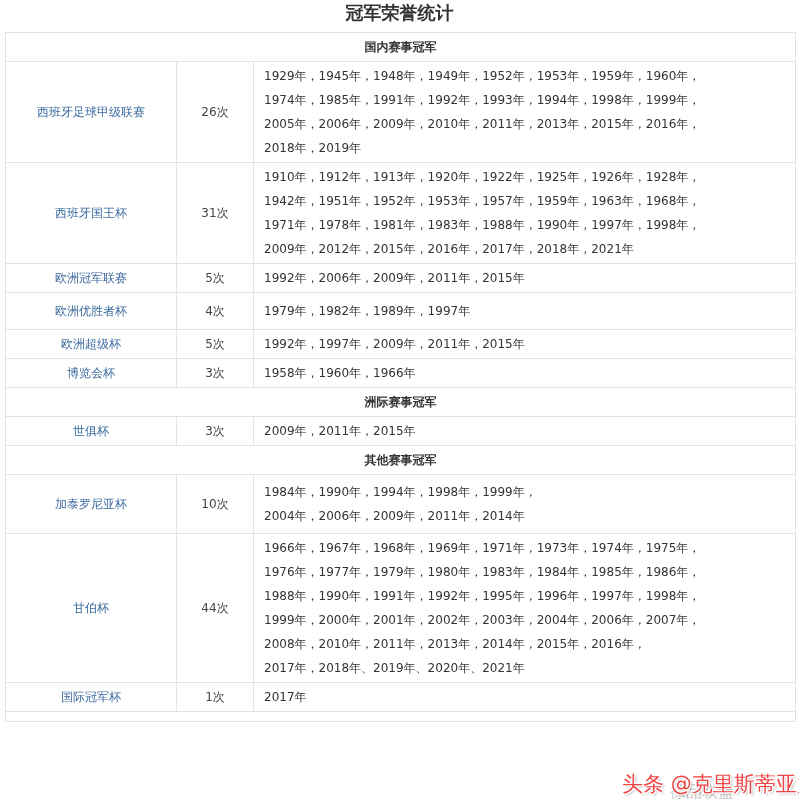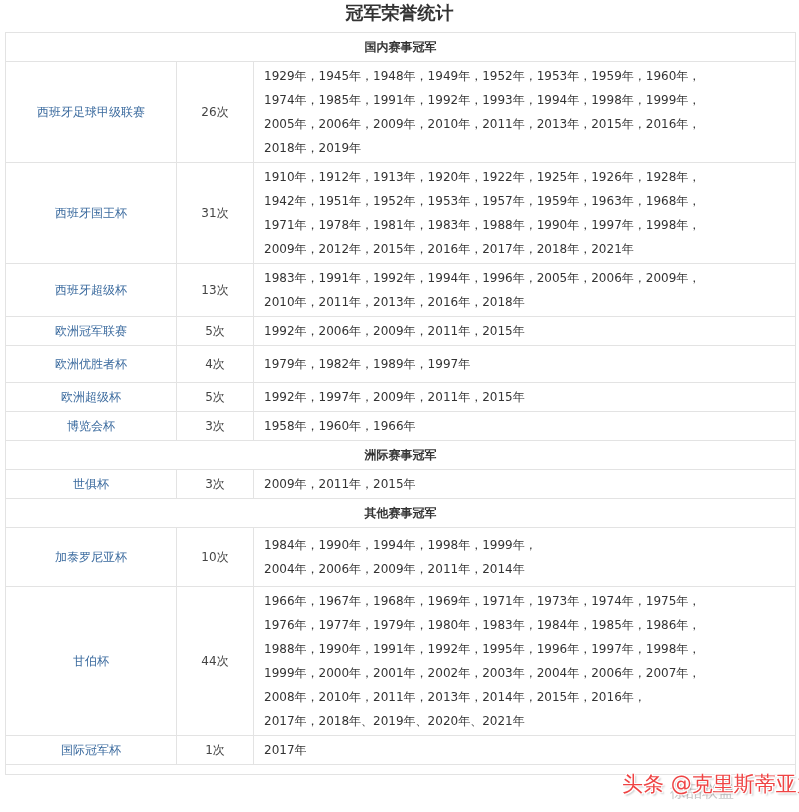--- a/index.html
+++ b/index.html
@@ -62,28 +62,20 @@
       </td>
     </tr>
     <tr style="height:101px">
       <td class="name">西班牙国王杯</td>
       <td class="count">31次</td>
       <td class="years">
         <div class="yr-line">1910年，1912年，1913年，1920年，1922年，1925年，1926年，1928年，</div>
         <div class="yr-line">1942年，1951年，1952年，1953年，1957年，1959年，1963年，1968年，</div>
         <div class="yr-line">1971年，1978年，1981年，1983年，1988年，1990年，1997年，1998年，</div>
         <div class="yr-line">2009年，2012年，2015年，2016年，2017年，2018年，2021年</div>
-      </td>
-    </tr>
-    <tr style="height:53px">
-      <td class="name">西班牙超级杯</td>
-      <td class="count">13次</td>
-      <td class="years">
-        <div class="yr-line">1983年，1991年，1992年，1994年，1996年，2005年，2006年，2009年，</div>
-        <div class="yr-line">2010年，2011年，2013年，2016年，2018年</div>
       </td>
     </tr>
 
     <tr style="height:29px">
       <td class="name">欧洲冠军联赛</td>
       <td class="count">5次</td>
       <td class="years">
         <div class="yr-line">1992年，2006年，2009年，2011年，2015年</div>
       </td>
     </tr>

